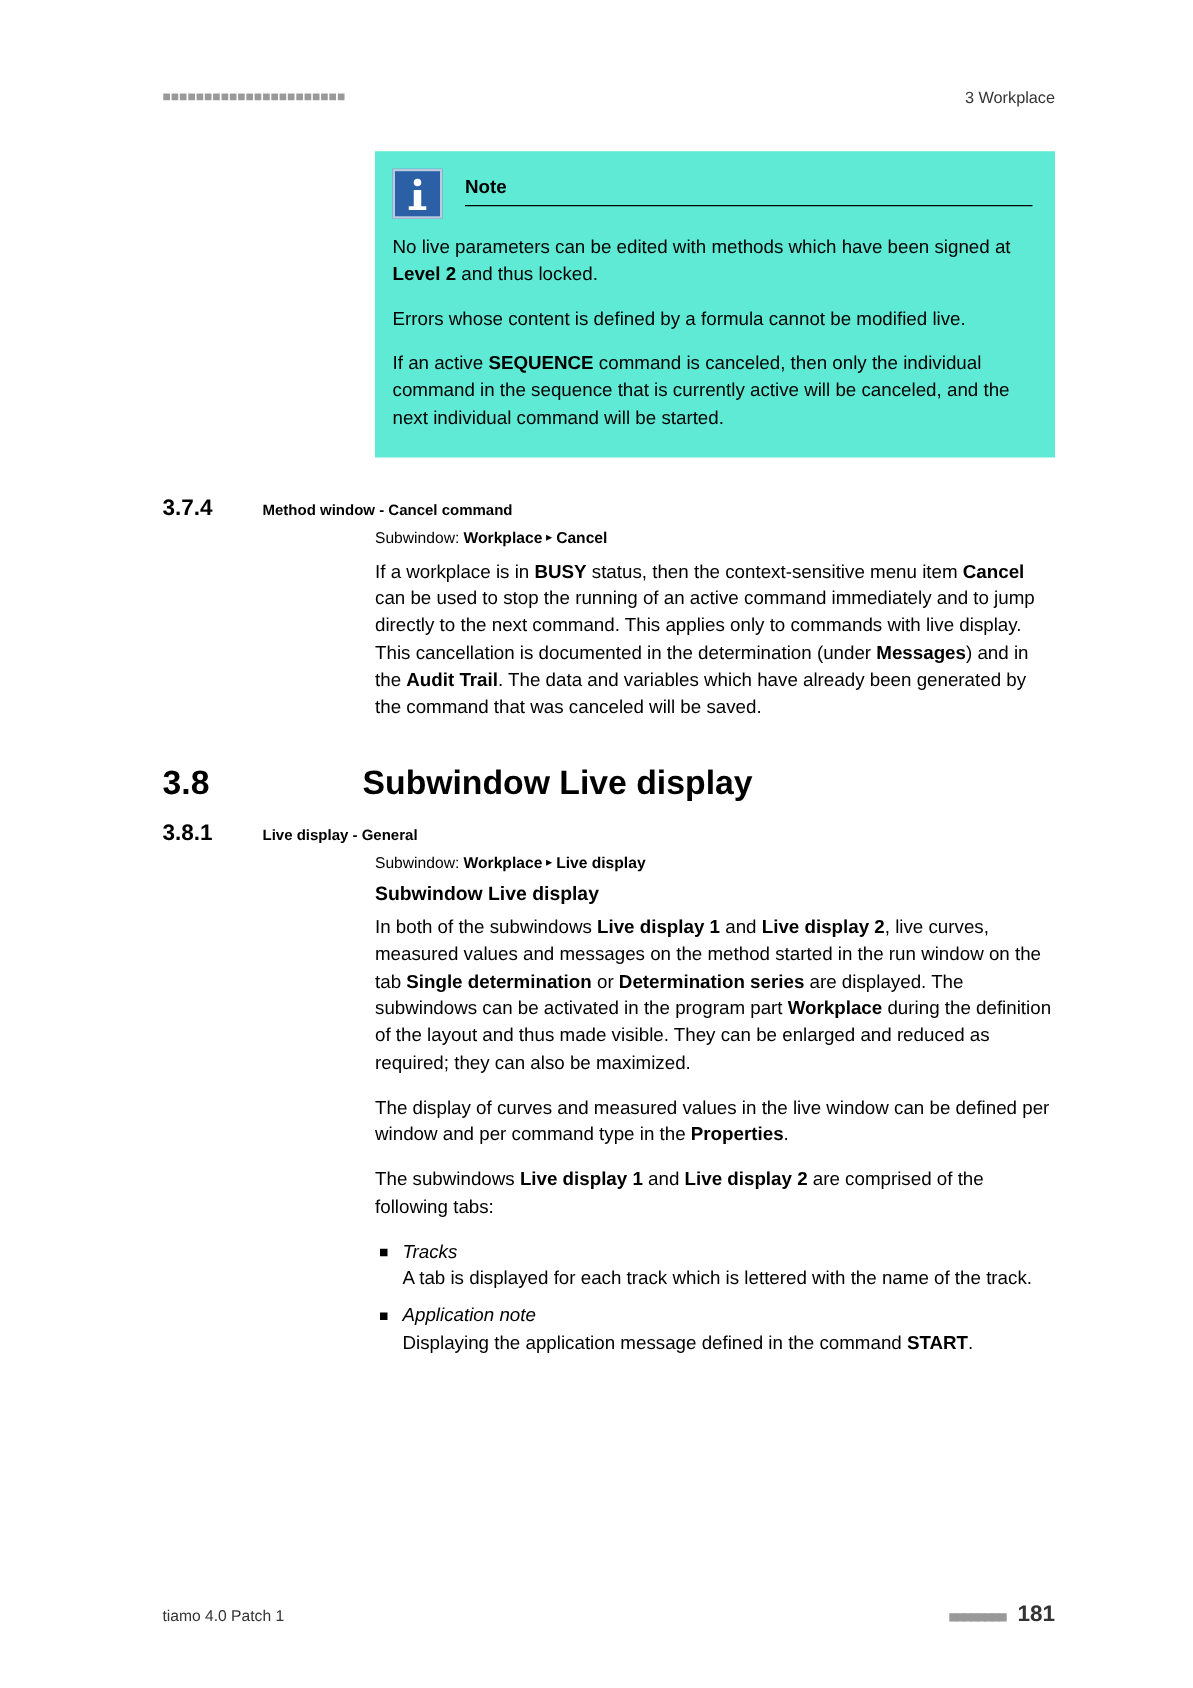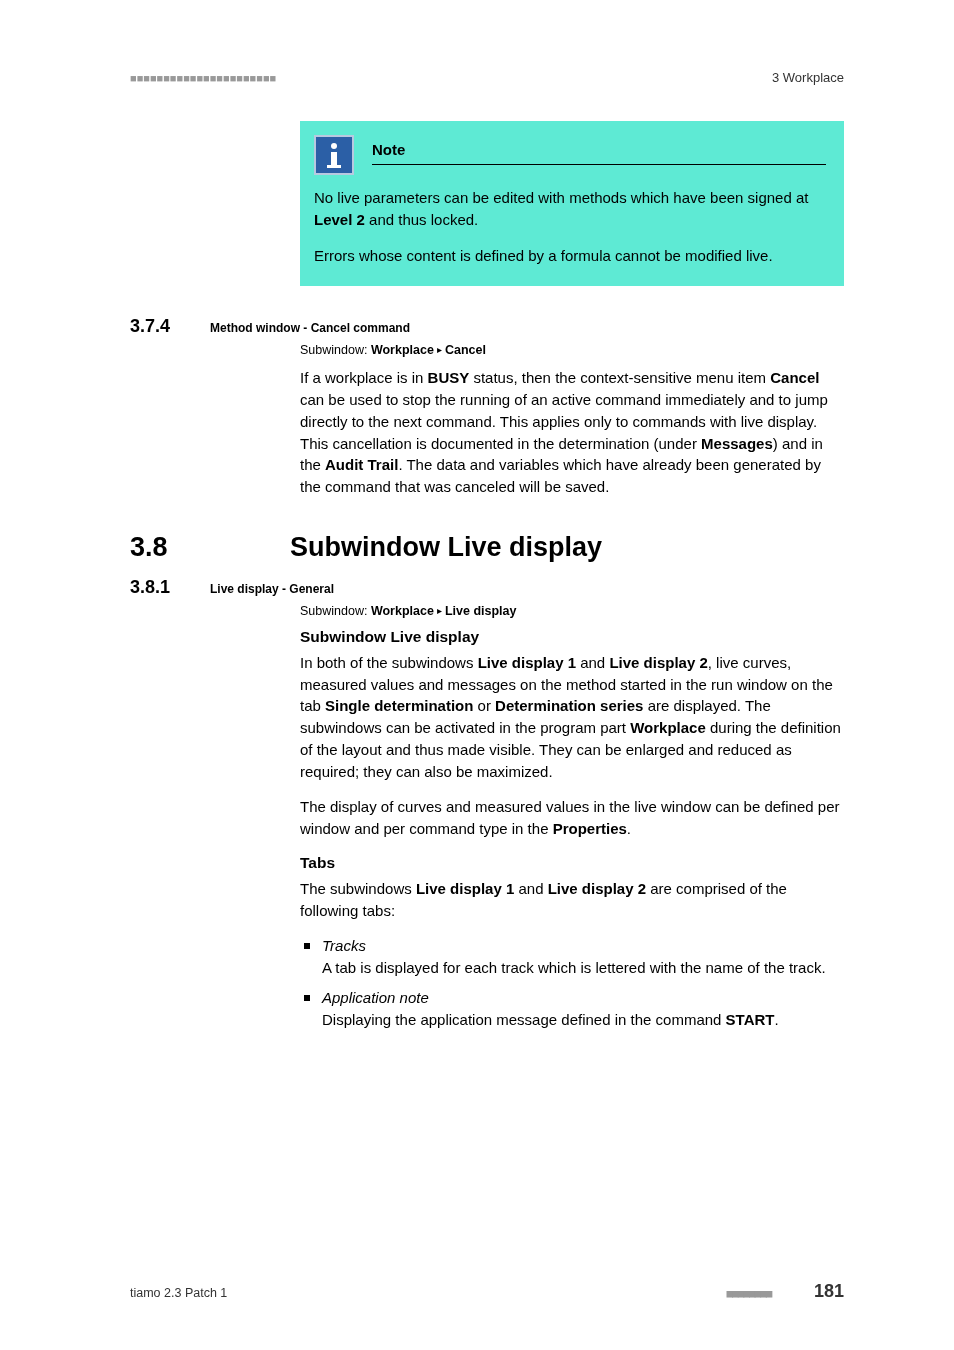--- a/index.html
+++ b/index.html
@@ -143,21 +143,21 @@
     position: absolute;
     bottom: 48px;
     left: 130px;
     right: 110px;
     display: flex;
     justify-content: space-between;
     align-items: baseline;
     font-size: 12.5px;
     color: #333;
   }
-  .page-num { font-size: 18px; font-weight: 800; margin-left: 33px; }
+  .page-num { font-size: 18px; font-weight: 800; }
   .marks { font-family: monospace; font-size: 11px; color: #999; letter-spacing: -1px; margin-right: 6px;}
 </style>
 </head>
 <body>
 
 <div class="page">
   <div class="header-row">
     <span class="header-dashes">■■■■■■■■■■■■■■■■■■■■■■</span>
     <span>3 Workplace</span>
   </div>
@@ -173,20 +173,23 @@
         </div>
         <div class="note-title-wrap">
           <div class="note-title">Note</div>
         </div>
       </div>
       <div class="note-body">
         <p>
           <span>No live parameters can be edited with methods which have been signed at </span><span class="b">Level 2</span><span> and thus locked.</span>
         </p>
         <p>Errors whose content is defined by a formula cannot be modified live.</p>
+        <p>
+          <span>If an active </span><span class="b">SEQUENCE</span><span> command is canceled, then only the individual command in the sequence that is currently active will be canceled, and the next individual command will be started.</span>
+        </p>
       </div>
     </div>
   </div>
 
   <div class="h3-row">
     <span class="h3-num">3.7.4</span>
     <span class="h3-text">Method window - Cancel command</span>
   </div>
   <div class="content-col">
     <div class="subwindow-line">
@@ -212,36 +215,35 @@
     </div>
 
     <div class="body-s">Subwindow Live display</div>
     <p class="body-p">
       <span>In both of the subwindows </span><span class="b">Live display 1</span><span> and </span><span class="b">Live display 2</span><span>, live curves, measured values and messages on the method started in the run window on the tab </span><span class="b">Single determination</span><span> or </span><span class="b">Determination series</span><span> are displayed. The subwindows can be activated in the program part </span><span class="b">Workplace</span><span> during the definition of the layout and thus made visible. They can be enlarged and reduced as required; they can also be maximized.</span>
     </p>
     <p class="body-p">
       <span>The display of curves and measured values in the live window can be defined per window and per command type in the </span><span class="b">Properties</span><span>.</span>
     </p>
 
-    <div class="body-s">Tabs</div>
     <p class="body-p">
       <span>The subwindows </span><span class="b">Live display 1</span><span> and </span><span class="b">Live display 2</span><span> are comprised of the following tabs:</span>
     </p>
     <ul class="tabs-list">
       <li>
         <span class="it">Tracks</span><br>
         <span>A tab is displayed for each track which is lettered with the name of the track.</span>
       </li>
       <li>
         <span class="it">Application note</span><br>
         <span>Displaying the application message defined in the command </span><span class="b">START</span><span>.</span>
       </li>
     </ul>
   </div>
 </div>
 
 <div class="footer-row">
-  <span>tiamo 2.3 Patch 1</span>
+  <span>tiamo 4.0 Patch 1</span>
   <span>
     <span class="marks">■■■■■■■■</span>
     <span class="page-num">181</span>
   </span>
 </div>
 
 </body></html>

